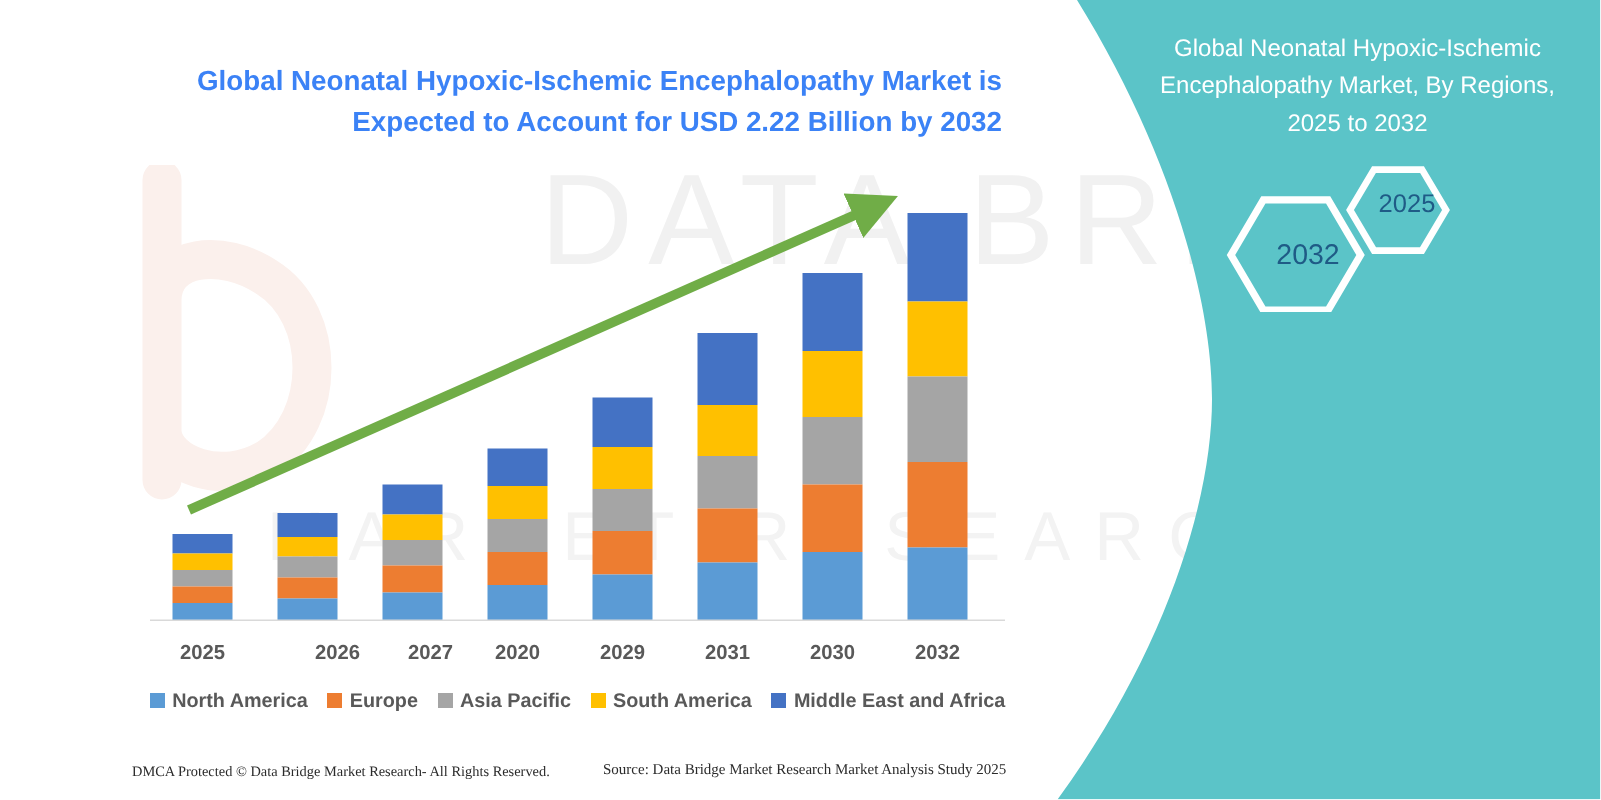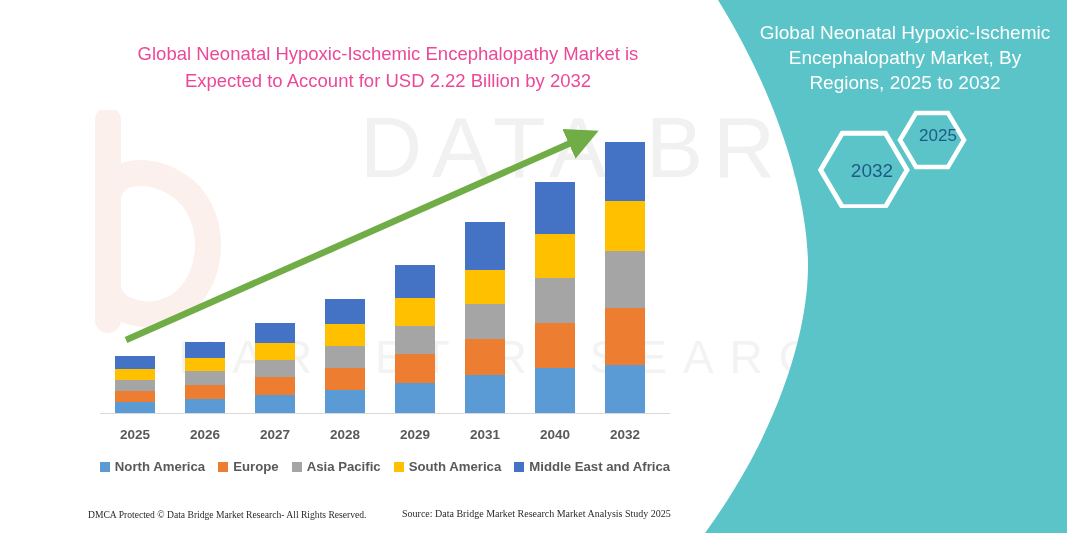--- a/index.html
+++ b/index.html
@@ -53,25 +53,25 @@
     height: 240px;
     pointer-events: none;
   }
 
   
   #headline {
     position: absolute;
     left: 108px;
     top: 40px;
     width: 560px;
-    text-align: center;
-    color: #ec4899;
+    text-align: right;
+    color: #3b82f6;
     font-size: 18.5px;
     line-height: 27px;
-    font-weight: 400;
+    font-weight: 700;
   }
 
   
   #chart-area {
     position: absolute;
     left: 0;
     top: 0;
     width: 700px;
     height: 470px;
   }
@@ -187,21 +187,21 @@
     width: 407px;
     height: 533px;
   }
   #panel-title {
     position: absolute;
     left: 95px;
     top: 20px;
     width: 300px;
     text-align: center;
     color: #ffffff;
-    font-size: 19px;
+    font-size: 16px;
     line-height: 25px;
   }
   #hex-group {
     position: absolute;
     left: 140px;
     top: 108px;
     width: 250px;
     height: 100px;
   }
   .hex-label {
@@ -328,26 +328,26 @@
     <div id="axis-line"></div>
     <svg id="arrow-svg" viewBox="0 0 520 240">
       <defs>
         <marker id="arrowhead" markerWidth="5" markerHeight="5" refX="2.2" refY="2.5" orient="auto">
           <path d="M0,0 L5,2.5 L0,5 Z" fill="#70ad47"></path>
         </marker>
       </defs>
       <line x1="26" y1="220" x2="482" y2="18" stroke="#70ad47" stroke-width="6.5" marker-end="url(#arrowhead)"></line>
     </svg>
   <div class="xlabel" style="left: 100px;">2025</div>
-      <div class="xlabel" style="left: 170px;">2026</div>
-      <div class="xlabel" style="left: 240px;">2027</div>
-      <div class="xlabel" style="left: 310px;">2028</div>
+      <div class="xlabel" style="left: 170px; text-align: right;">2026</div>
+      <div class="xlabel" style="left: 252px;">2027</div>
+      <div class="xlabel" style="left: 310px;">2020</div>
       <div class="xlabel" style="left: 380px;">2029</div>
       <div class="xlabel" style="left: 450px;">2031</div>
-      <div class="xlabel" style="left: 520px;">2040</div>
+      <div class="xlabel" style="left: 520px;">2030</div>
       <div class="xlabel" style="left: 590px;">2032</div>
     </div>
 
   <div id="legend">
       <div class="legend-item">
         <span class="legend-swatch" style="background: rgb(91, 155, 213);"></span>
         <span>North America</span>
       </div>
       <div class="legend-item">
         <span class="legend-swatch" style="background: rgb(237, 125, 49);"></span>

